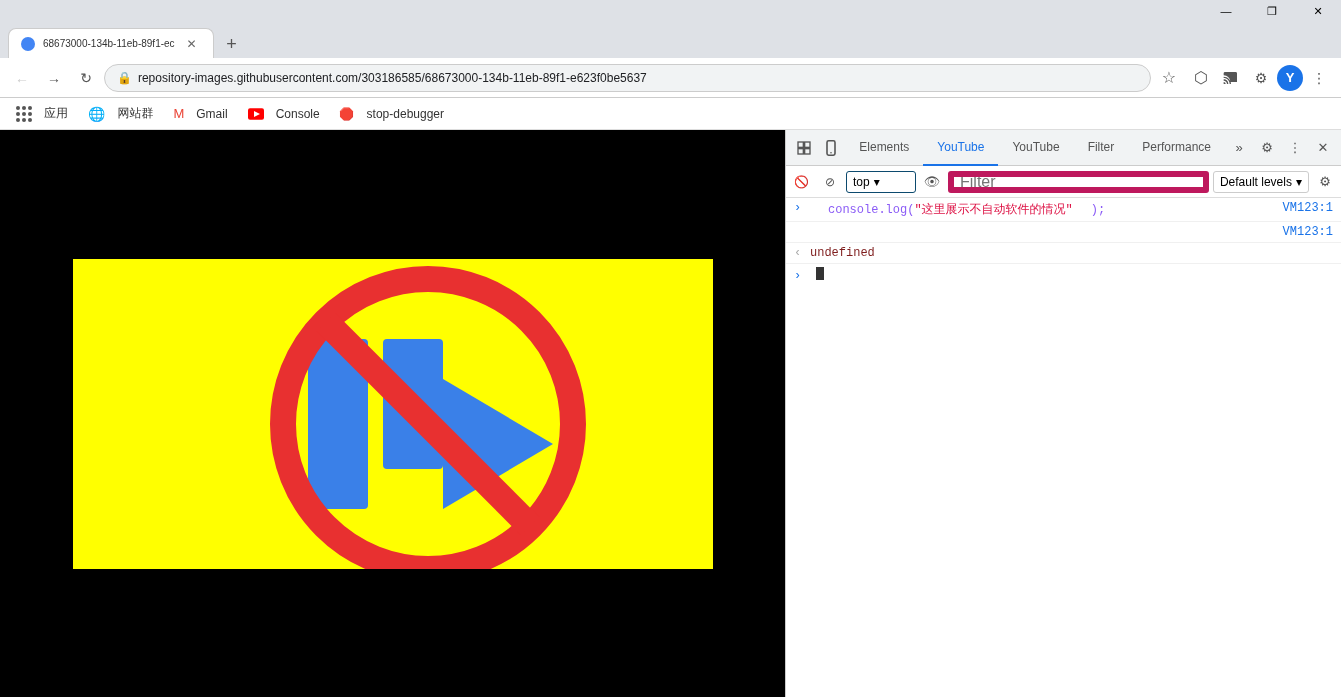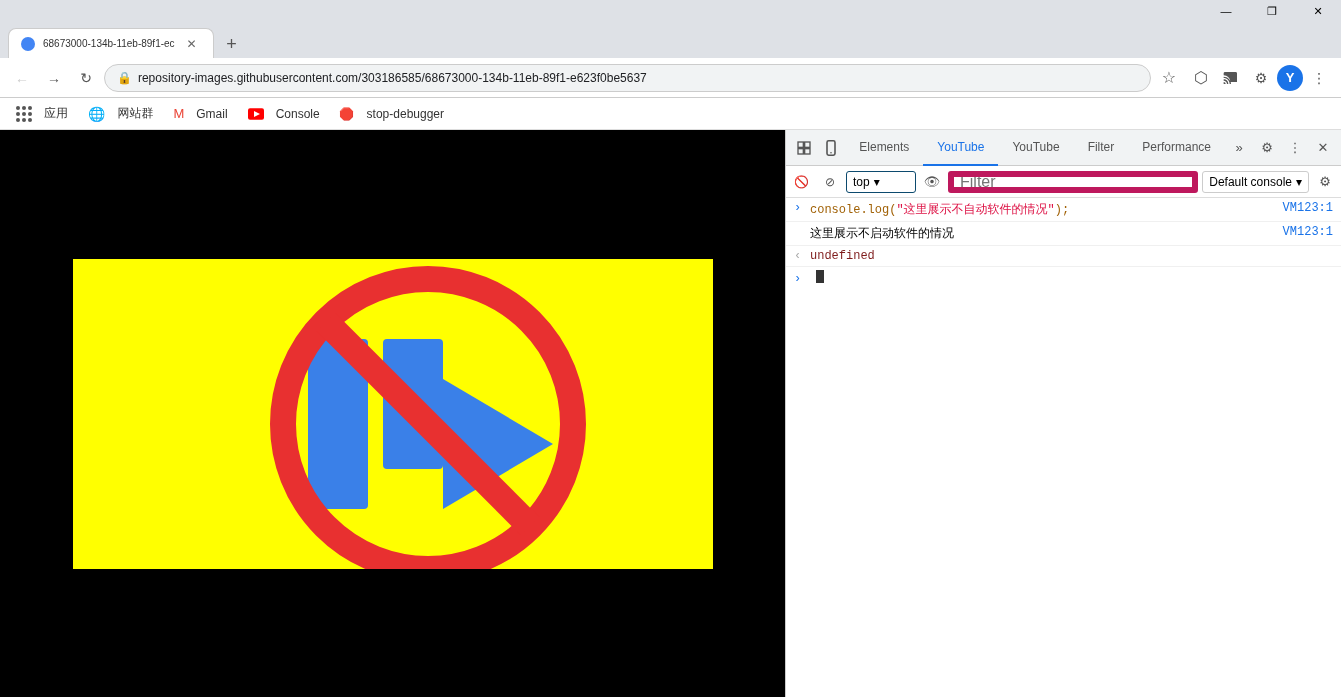--- a/index.html
+++ b/index.html
@@ -267,21 +267,21 @@
       border-bottom: 1px solid #f0f0f0;
       min-height: 20px;
     }
     .console-arrow {
       color: #555; margin-right: 6px; flex-shrink: 0; width: 10px;
       cursor: pointer;
     }
     .console-arrow.blue { color: #1a73e8; }
     .console-arrow.left { color: #aaa; }
     .console-text { flex: 1; }
-    .console-code { color: #a16207; }
+    .console-code { color: #8b5cf6; margin-left: 18px; }
     .console-string { color: #d14; }
     .console-location { color: #1a73e8; margin-left: auto; flex-shrink: 0; cursor: pointer; }
     .console-undefined { color: #7f1d1d; }
     .console-input-line {
       display: flex;
       align-items: center;
       padding: 3px 8px;
     }
     .console-cursor { display: inline-block; width: 8px; height: 13px; background: #333; animation: blink 1s step-end infinite; }
     @keyframes blink { 50% { opacity: 0; } }
@@ -453,39 +453,38 @@
       <div class="devtools-toolbar">
         <div class="dt-toolbar-btn">🚫</div>
         <div class="dt-toolbar-btn">⊘</div>
         <div class="context-selector">
           <span>top</span>
           <span>▾</span>
         </div>
         <div class="eye-btn">👁</div>
         <input class="filter-input" type="text" placeholder="Filter" style="">
         <div class="default-levels">
-          <span>Default console</span>
+          <span>Default levels</span>
           <span>▾</span>
         </div>
         <div class="gear-btn">⚙</div>
       </div>
 
       <div class="console-output">
 
         <div class="console-line">
           <span class="console-arrow blue">›</span>
           <span class="console-text">
             <span class="console-code">console.log(</span><span class="console-string">"这里展示不自动软件的情况"</span><span class="console-code">);</span>
           </span>
           <span class="console-location">VM123:1</span>
         </div>
 
         <div class="console-line">
           <span class="console-arrow" style="color:transparent;">›</span>
-          <span class="console-text">这里展示不启动软件的情况</span>
           <span class="console-location">VM123:1</span>
         </div>
 
         <div class="console-line">
           <span class="console-arrow left">‹</span>
           <span class="console-undefined">undefined</span>
         </div>
 
         <div class="console-input-line">
           <span class="console-arrow blue">›</span>

